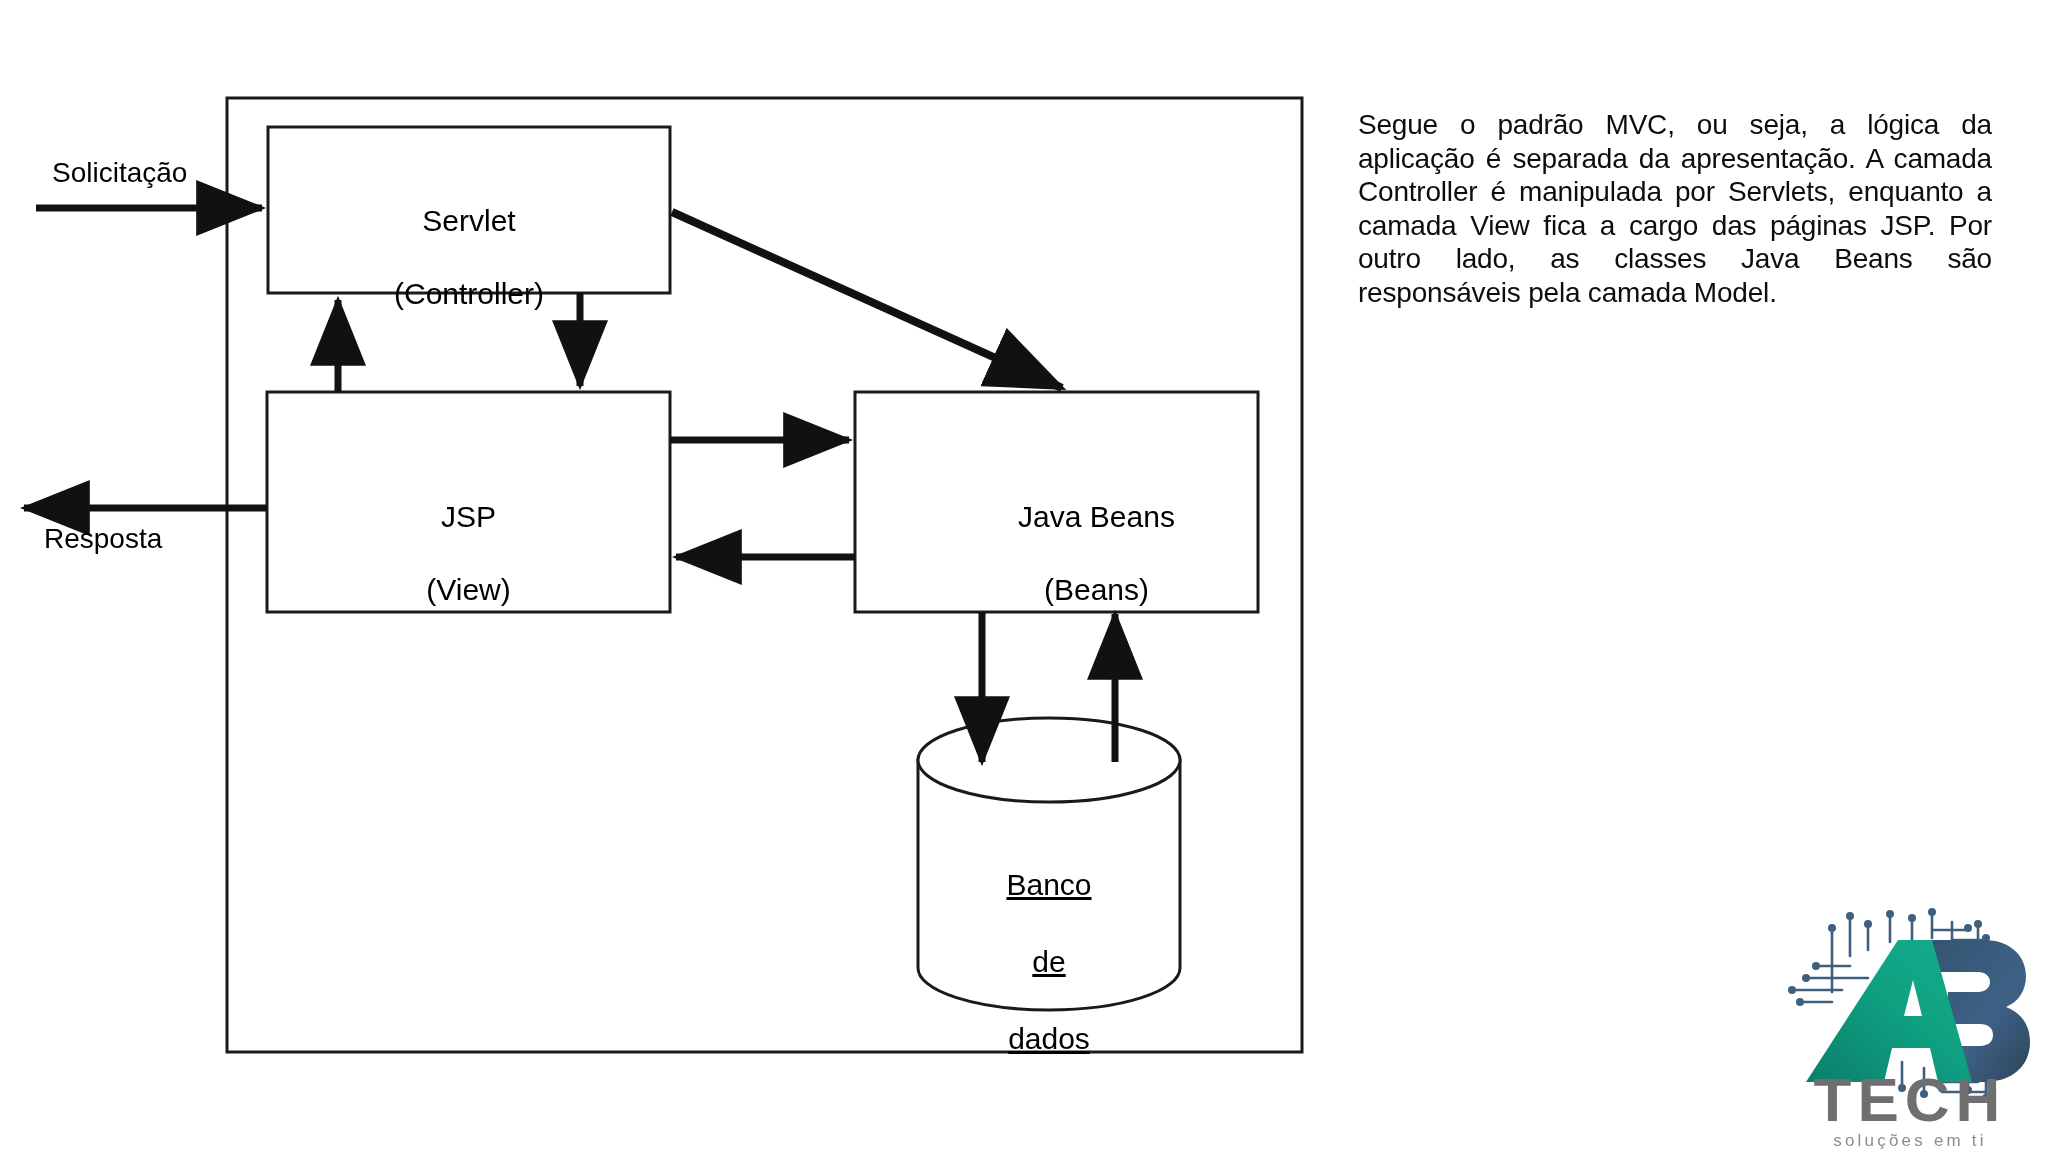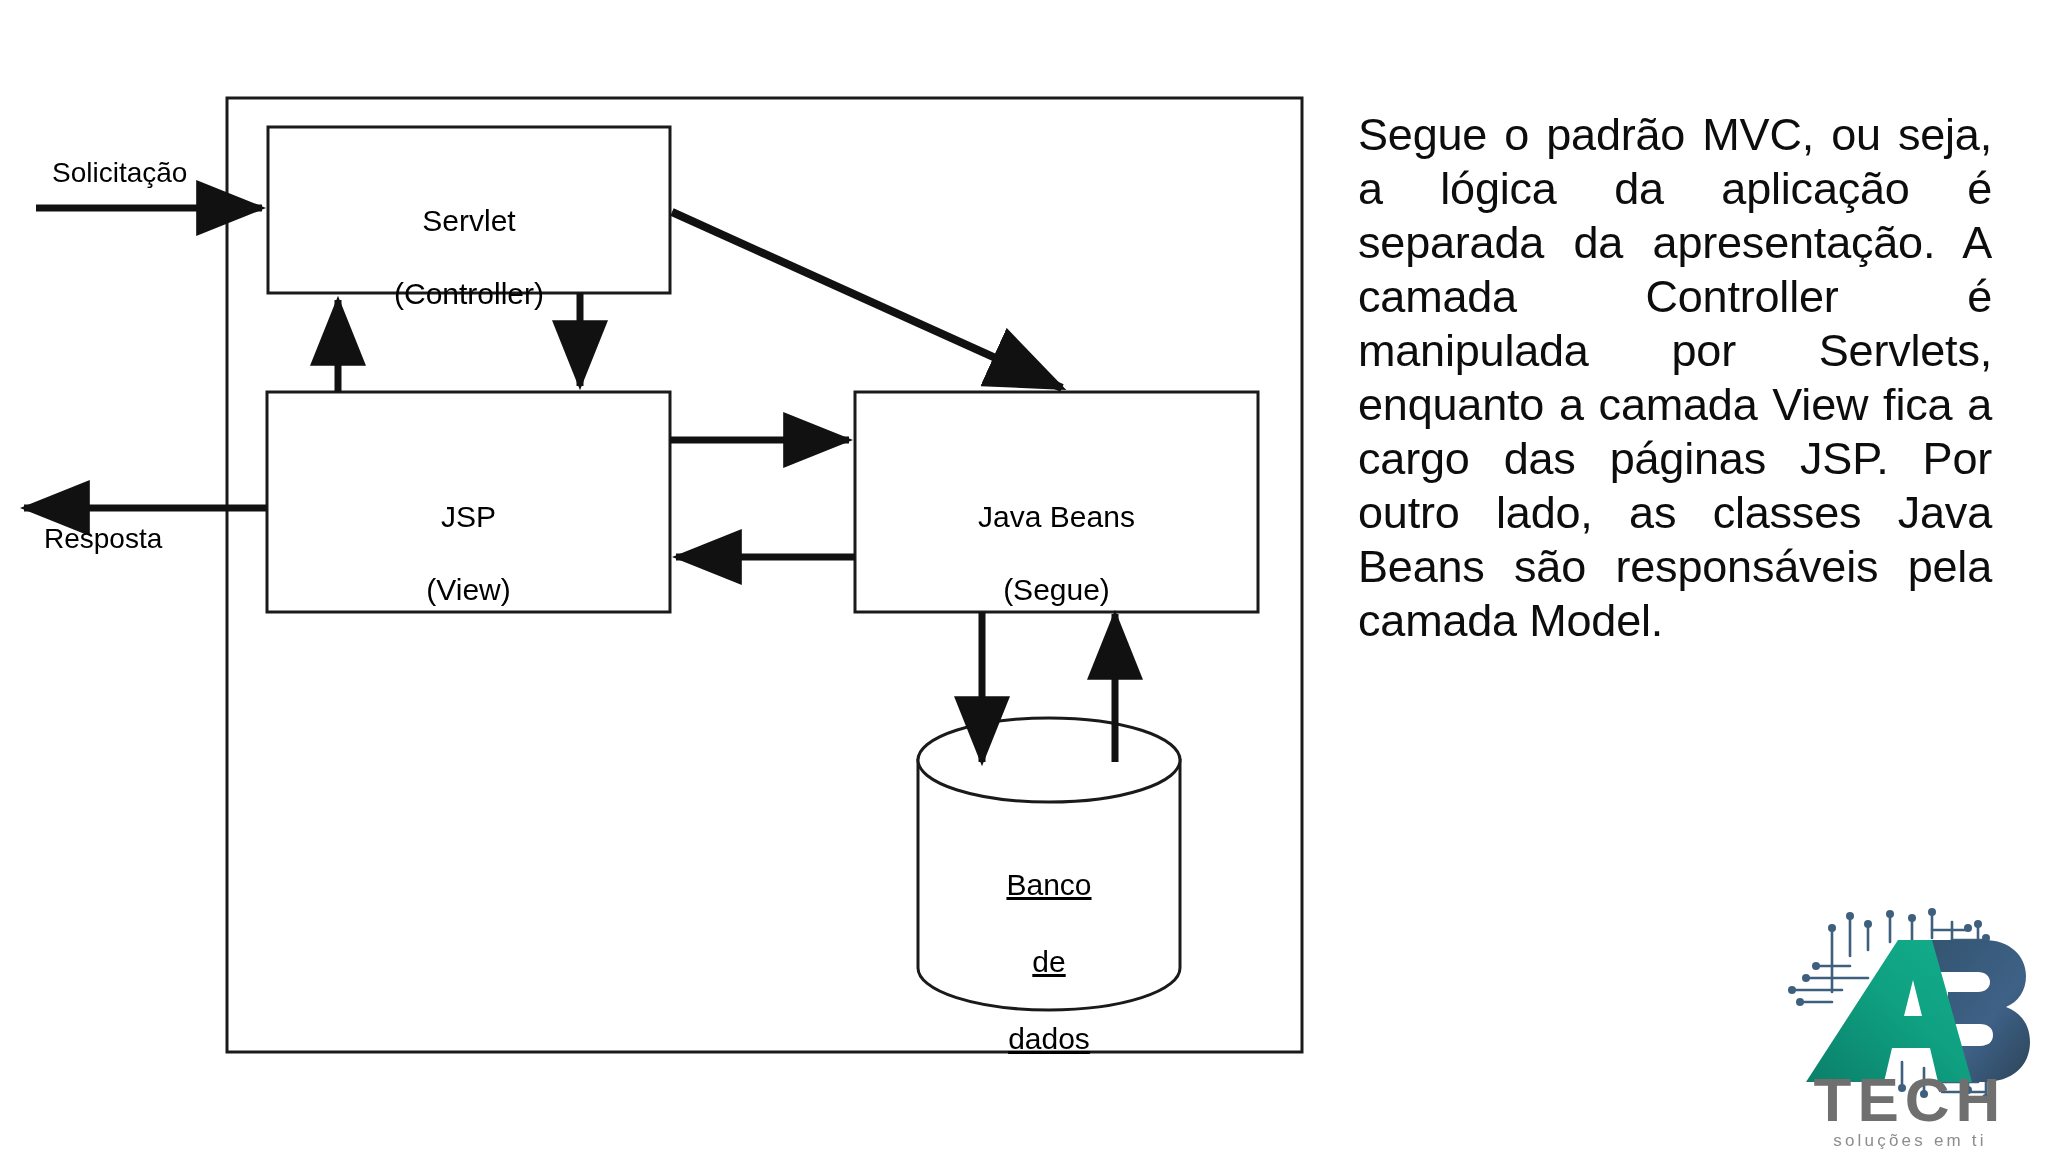--- a/index.html
+++ b/index.html
@@ -51,21 +51,21 @@
     text-decoration: underline;
   }
 
   
   #text-panel {
     position: absolute;
     left: 1358px;
     top: 108px;
     width: 634px;
     font-family: "Liberation Sans", sans-serif;
-    font-size: 45px;
+    font-size: 28px;
     line-height: 1.2;
     text-align: justify;
     text-align-last: left;
     color: #0d0d0d;
     letter-spacing: -0.2px;
   }
 
   
   #logo {
     position: absolute;
@@ -142,23 +142,23 @@
   <div class="dgm-label box-label" style="left:268px; top:166px; width:402px;">
     <span>Servlet</span><br>
     <span>(Controller)</span>
   </div>
 
   <div class="dgm-label box-label" style="left:267px; top:462px; width:403px;">
     <span>JSP</span><br>
     <span>(View)</span>
   </div>
 
-  <div class="dgm-label box-label" style="left:855px; top:462px; width:403px;">
+  <div class="dgm-label box-label" style="left:855px; top:462px; width:403px;padding-left:40px;">
     <span>Java Beans</span><br>
-    <span>(Segue)</span>
+    <span>(Beans)</span>
   </div>
 
   <div class="dgm-label db-label" style="left:918px; top:828px; width:262px;">
     <span>Banco</span><br>
     <span>de</span><br>
     <span>dados</span>
   </div>
 
   <div id="text-panel">Segue o padrão MVC, ou seja, a lógica da aplicação é separada da apresentação. A camada Controller é manipulada por Servlets, enquanto a camada View fica a cargo das páginas JSP. Por outro lado, as classes Java Beans são responsáveis pela camada Model.</div>
 

